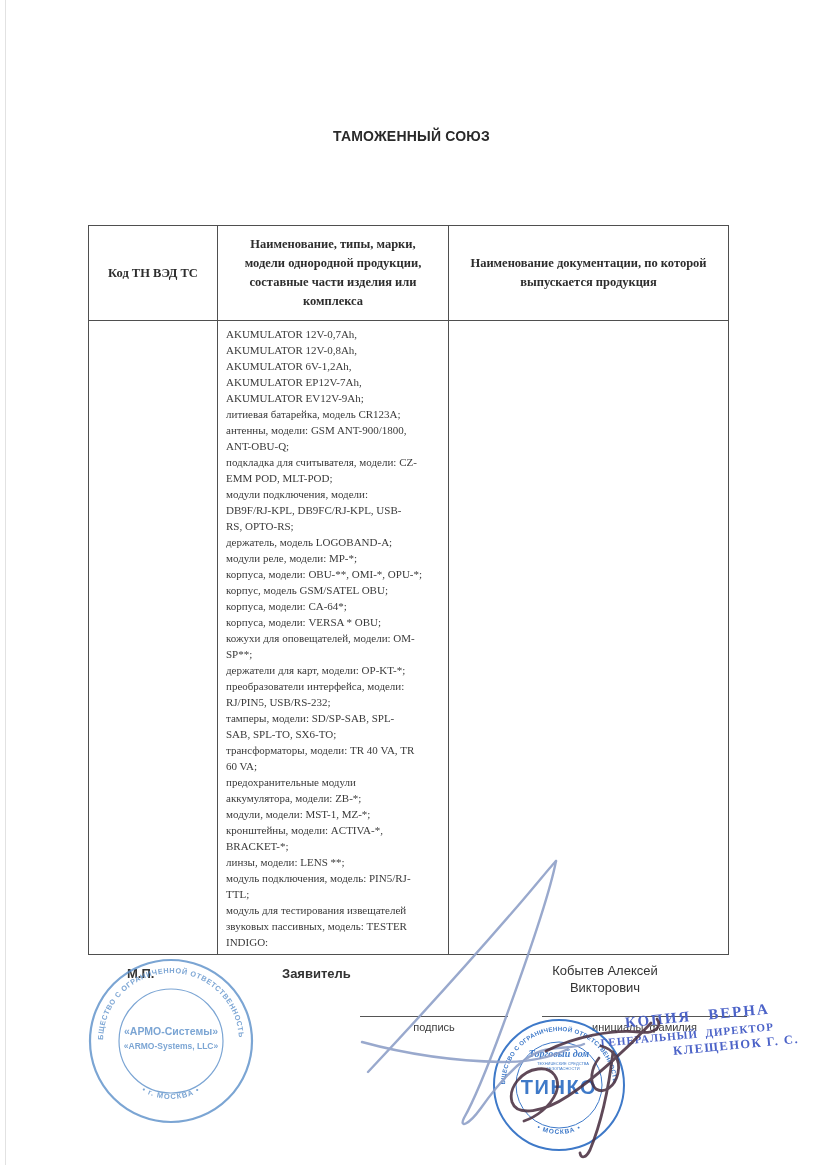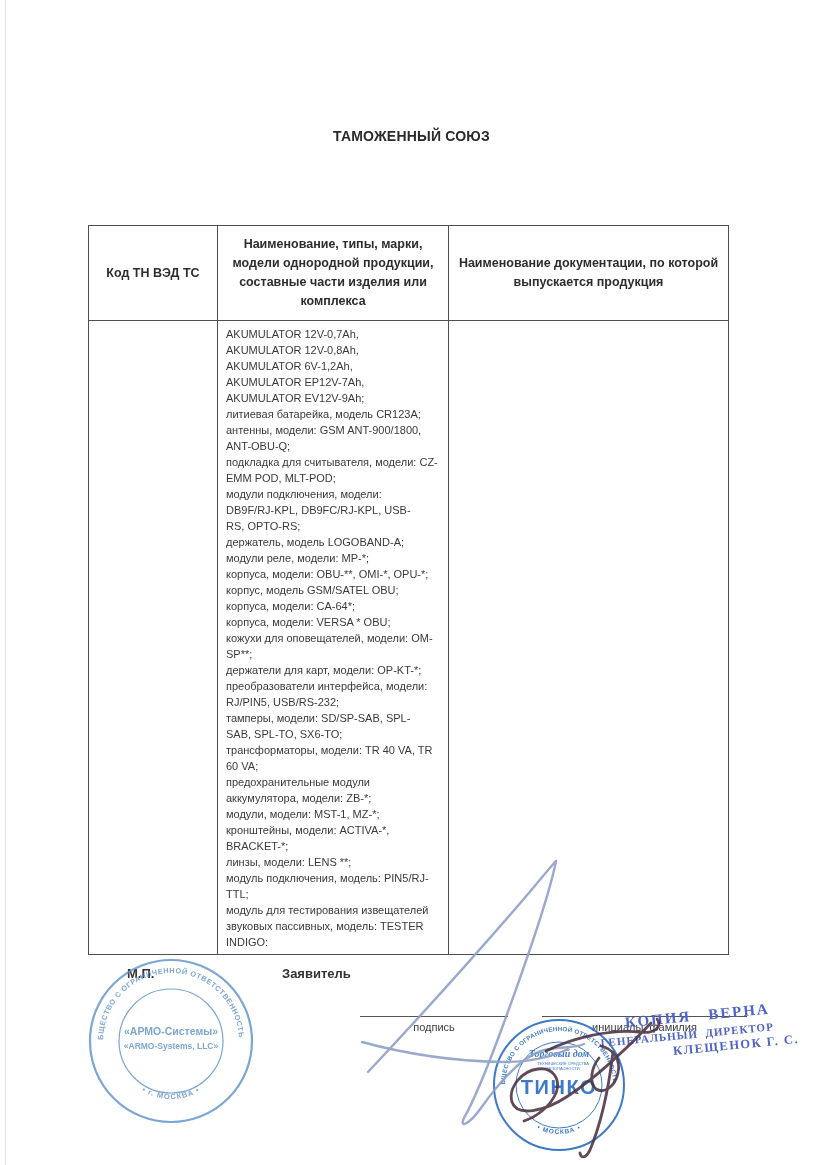--- a/index.html
+++ b/index.html
@@ -9,21 +9,21 @@
 
   
   .titles{position:absolute;left:0;right:0;top:116px;text-align:center;color:#2a2a2a;margin-top:12px;}
   .titles div{font-weight:bold;letter-spacing:.2px;}
   .t1{font-size:14px;}
   .t2{font-size:14px;margin-top:19px;}
   .t3{font-size:14px;margin-top:19px;}
 
   
   table.main-table{position:absolute;left:88px;top:225px;width:640px;border-collapse:collapse;table-layout:fixed;}
-  .main-table th,.main-table td{border:1.5px solid #4f4f4f;overflow:hidden;}
+  .main-table th,.main-table td{border:1.5px solid #4f4f4f;overflow:hidden;font-family:Liberation Serif, serif;}
   .main-table th{font-size:12.5px;font-weight:bold;color:#2d2d2d;text-align:center;
                  vertical-align:middle;white-space:pre;line-height:19px;height:94px;padding:0;}
   .main-table td{vertical-align:top;white-space:pre;font-size:11px;line-height:16px;
                  color:#3a3a3a;height:628px;padding:5px 2px 0 8px;}
 
   
   .lbl{position:absolute;font-size:13px;color:#333;font-weight:bold;}
   .name-block{position:absolute;left:515px;top:962px;width:180px;text-align:center;
               font-size:13px;line-height:17px;color:#333;white-space:pre-line;}
   .sig-line{position:absolute;border-top:1.4px solid #555;text-align:center;}
@@ -112,20 +112,22 @@
 модуль для тестирования извещателей
 звуковых пассивных, модель: TESTER
 INDIGO:</td>
       <td></td>
     </tr>
   </tbody>
     </table>
 
   <div class="lbl" style="left:127px;top:966px;">М.П.</div>
   <div class="lbl" style="left:282px;top:966px;">Заявитель</div>
+  <div class="name-block">Кобытев Алексей
+Викторович</div>
 
   <div class="sig-line sl1">
     <span>подпись</span>
   </div>
   <div class="sig-line sl2">
     <span>инициалы, фамилия</span>
   </div>
 
   <svg class="stamp armo" viewBox="0 0 170 170">
     <g stroke="#5b8fc9" fill="none">

